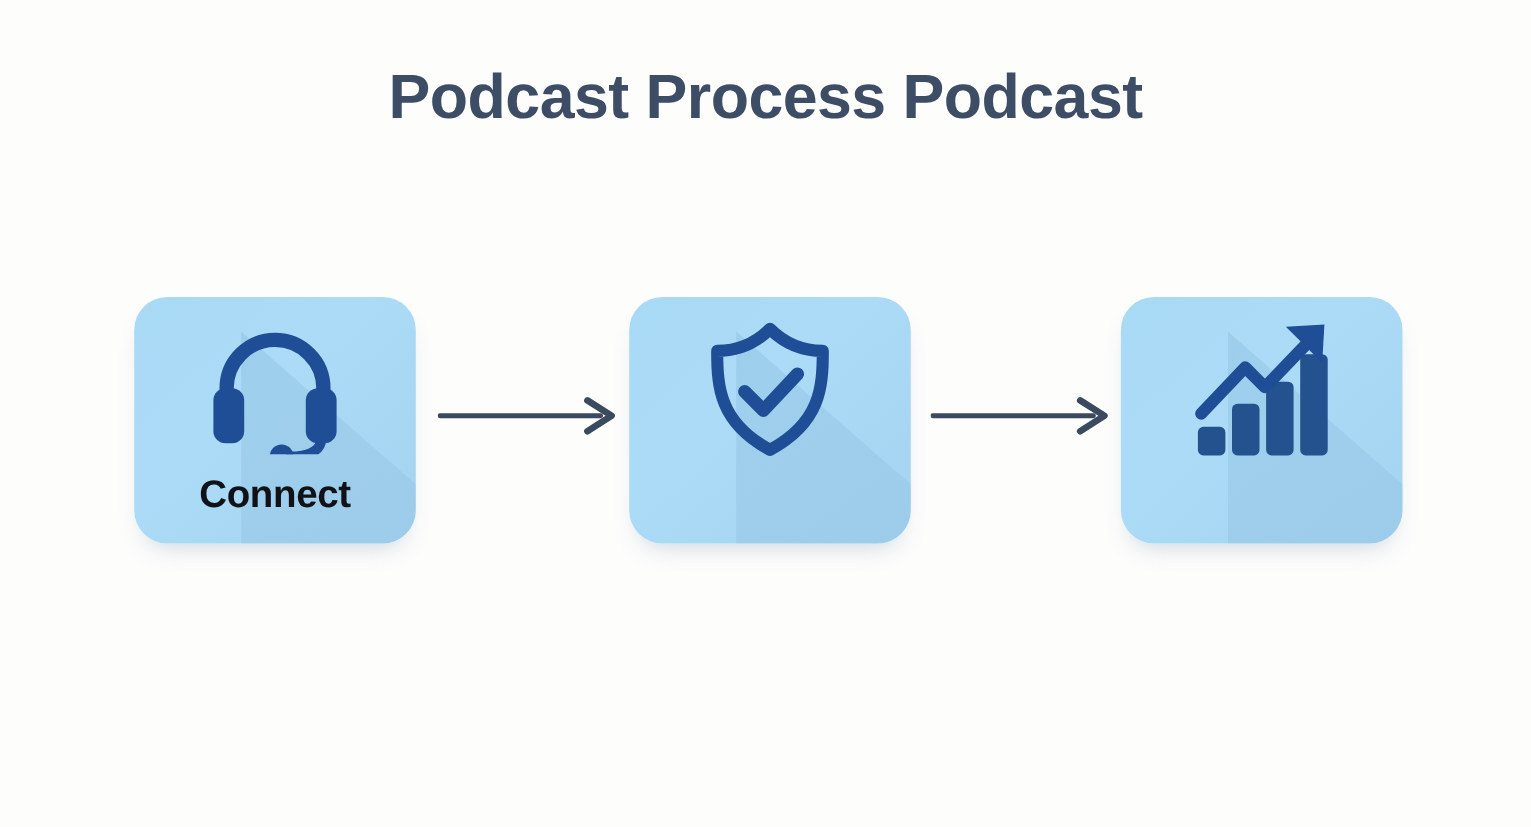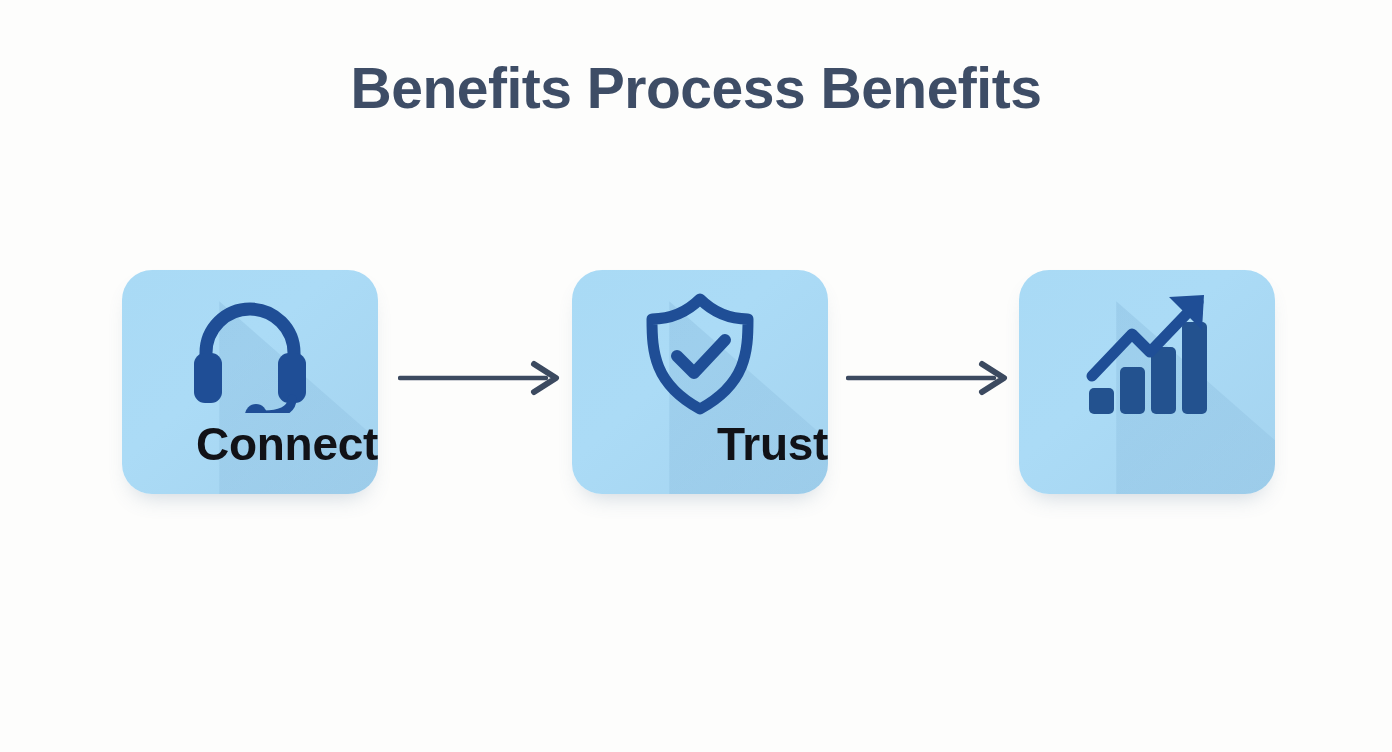--- a/index.html
+++ b/index.html
@@ -80,22 +80,22 @@
     justify-content: center;
     align-items: center;
     height: 120px;
   }
 
   .card-label {
     position: absolute;
     left: 0;
     bottom: 27px;
     width: 100%;
-    text-align: right;
-    font-size: 46px;
+    text-align: center;
+    font-size: 35px;
     font-weight: bold;
     color: #111217;
     letter-spacing: -0.3px;
     line-height: 1;
   }
 
   
   .arrow {
     position: absolute;
     top: 88px;
@@ -105,21 +105,21 @@
   .arrow.a1 { left: 276px; }
   .arrow.a2 { left: 724px; }
 
   svg { display: block; }
 </style>
 </head>
 <body>
 
 <div class="page">
 
-  <div class="title">Benefits Process Benefits</div>
+  <div class="title">Podcast Process Podcast</div>
 
   <div class="flow">
 
     <div class="card c1">
       <div class="long-shadow"></div>
 
       <div class="card-icon">
         <svg width="128" height="118" viewBox="0 0 128 118" fill="none">
 
           <path d="M20 74 L20 58 A44 44 0 0 1 108 58 L108 74" stroke="#1f4e96" stroke-width="13" stroke-linecap="round" fill="none"></path>
@@ -147,21 +147,20 @@
     <div class="card c2">
       <div class="long-shadow"></div>
 
       <div class="card-icon">
         <svg width="118" height="124" viewBox="0 0 118 124" fill="none">
           <path d="M59 7 C44 22 26 27 11 27 C11 60 13 92 59 117 C105 92 107 60 107 27 C92 27 74 22 59 7 Z" stroke="#1f4e96" stroke-width="11" stroke-linejoin="round" fill="none"></path>
           <path d="M36 64 L53 81 L84 48" stroke="#1f4e96" stroke-width="12" stroke-linecap="round" stroke-linejoin="round" fill="none"></path>
         </svg>
       </div>
 
-      <div class="card-label">Trust</div>
     </div>
 
     <div class="arrow a2">
       <svg width="166" height="40" viewBox="0 0 166 40" fill="none">
         <path d="M2 20 L148 20" stroke="#3c4a60" stroke-width="4.5" stroke-linecap="round"></path>
         <path d="M136 6 L158 20 L136 34" stroke="#3c4a60" stroke-width="6" stroke-linecap="round" stroke-linejoin="round" fill="none"></path>
       </svg>
     </div>
 
     <div class="card c3">

